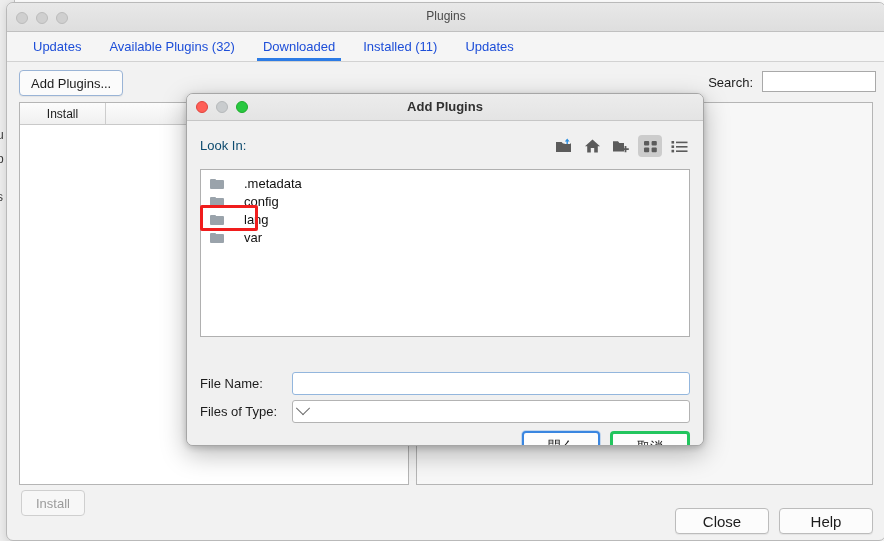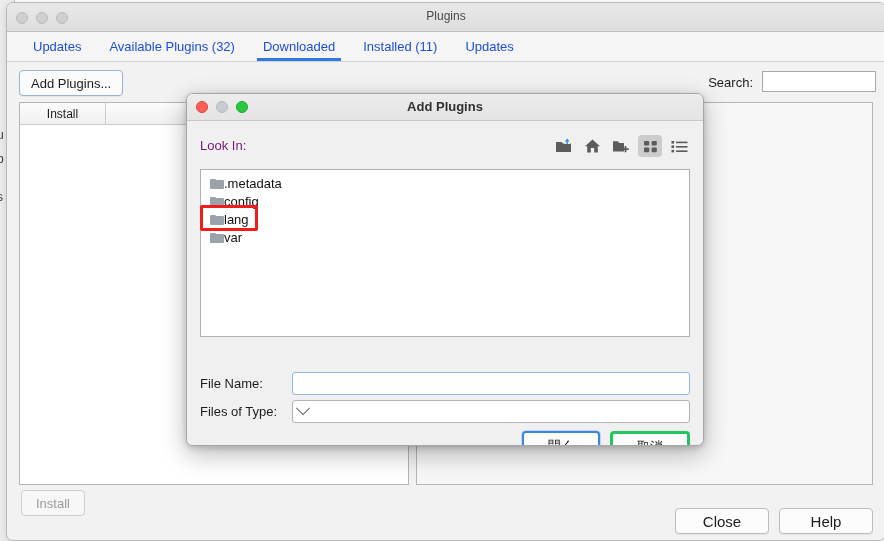--- a/index.html
+++ b/index.html
@@ -290,21 +290,21 @@
   .lookin-row {
     position: absolute;
     left: 13px; top: 13px;
     right: 12px;
     height: 24px;
   }
   .lookin-label {
     position: absolute;
     left: 0; top: 4px;
     font-size: 13px;
-    color: #701a75;
+    color: #0c4a6e;
   }
   .lookin-combo {
     position: absolute;
     left: 72px;
     width: 290px;
     height: 23px;
     background: #ffffff;
     border: 1px solid #b3b3b3;
     border-radius: 3px;
     box-sizing: border-box;
@@ -380,21 +380,21 @@
   }
   .file-item {
     display: flex;
     align-items: center;
     height: 18px;
     font-size: 13px;
     color: #111111;
     cursor: default;
     padding-left: 3px;
   }
-  .file-item .fname { margin-left: 0; }
+  .file-item .fname { margin-left: 20px; }
 
   .redbox {
     position: absolute;
     left: 200px;
     top: 205px;
     width: 58px;
     height: 26px;
     border: 3px solid #f01d1d;
     box-sizing: border-box;
     border-radius: 2px;

